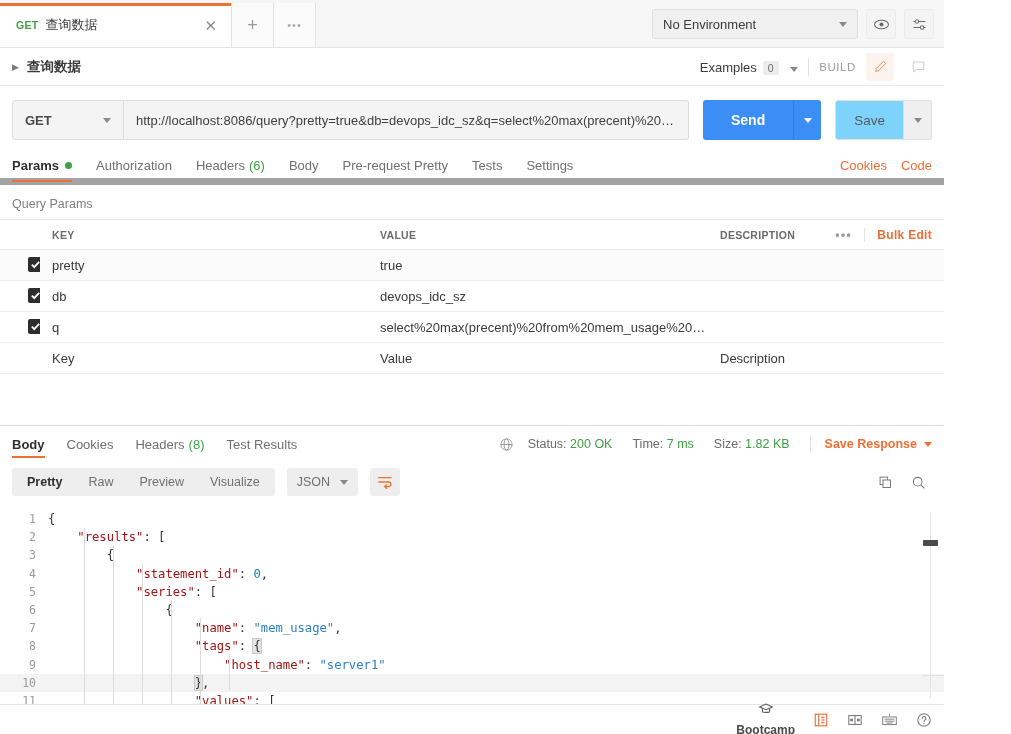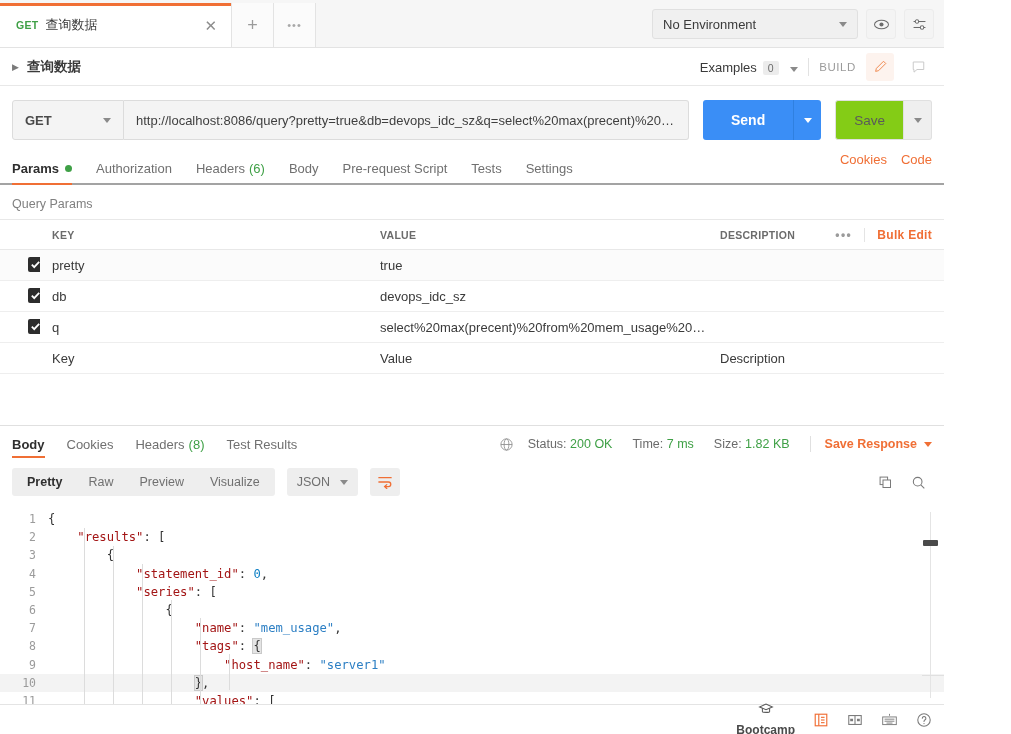--- a/index.html
+++ b/index.html
@@ -87,30 +87,30 @@
     height:40px; background:#3a8ef6; color:#fff; font-size:14px; font-weight:bold;
     display:flex;align-items:center;justify-content:center; padding: 0 28px; border-radius:3px 0 0 3px; cursor:pointer;
   }
   .send-caret {
     height:40px; width:28px; background:#3a8ef6; border-left:1px solid #2f80e0; border-radius:0 3px 3px 0;
     display:flex;align-items:center;justify-content:center;cursor:pointer;
   }
   .send-caret .caret { border-top-color:#fff; }
   .save-wrap { display:flex; margin-left:14px; }
   .save-btn {
-    height:40px; background:#84cc16; border:1px solid #e0e0e0; color:#5a5a5a; font-size:13.5px;
+    height:40px; background:#7dd3fc; border:1px solid #e0e0e0; color:#5a5a5a; font-size:13.5px;
     display:flex;align-items:center;justify-content:center;padding:0 18px;border-radius:3px 0 0 3px;cursor:pointer;
   }
   .save-caret {
     height:40px;width:28px;background:#efefef;border:1px solid #e0e0e0;border-left:none;border-radius:0 3px 3px 0;
     display:flex;align-items:center;justify-content:center;cursor:pointer;
   }
 
   
-  .reqtabs { display:flex; align-items:flex-start; padding: 0 12px; border-bottom:2px solid #a3a3a3; height:33px; position:relative;}
+  .reqtabs { display:flex; align-items:center; padding: 0 12px; border-bottom:7px solid #a3a3a3; height:33px; position:relative;}
   .reqtab {
     font-size:13px; color:#707070; margin-right:24px; height:33px; display:flex; align-items:center; cursor:pointer;
     position:relative;
   }
   .reqtab.active { color:#2f2f2f; font-weight:bold; }
   .reqtab.active::after { content:""; position:absolute; left:0; right:0; bottom:0; height:2px; background:#f06f35; }
   .green-dot { width:7px;height:7px;border-radius:50%;background:#3fa046;margin-left:6px;display:inline-block;}
   .count-green { color:#3fa046; margin-left:4px; font-weight:normal; }
   .reqtabs-right { margin-left:auto; display:flex; gap:14px; }
   .link-orange { color:#f06f35; font-size:13px; cursor:pointer; }
@@ -300,21 +300,21 @@
       <span>Authorization</span>
     </div>
     <div class="reqtab">
       <span>Headers</span>
       <span class="count-green">(6)</span>
     </div>
     <div class="reqtab">
       <span>Body</span>
     </div>
     <div class="reqtab">
-      <span>Pre-request Script</span>
+      <span>Pre-request Pretty</span>
     </div>
     <div class="reqtab">
       <span>Tests</span>
     </div>
     <div class="reqtab">
       <span>Settings</span>
     </div>
     <div class="reqtabs-right">
       <span class="link-orange">Cookies</span>
       <span class="link-orange">Code</span>

